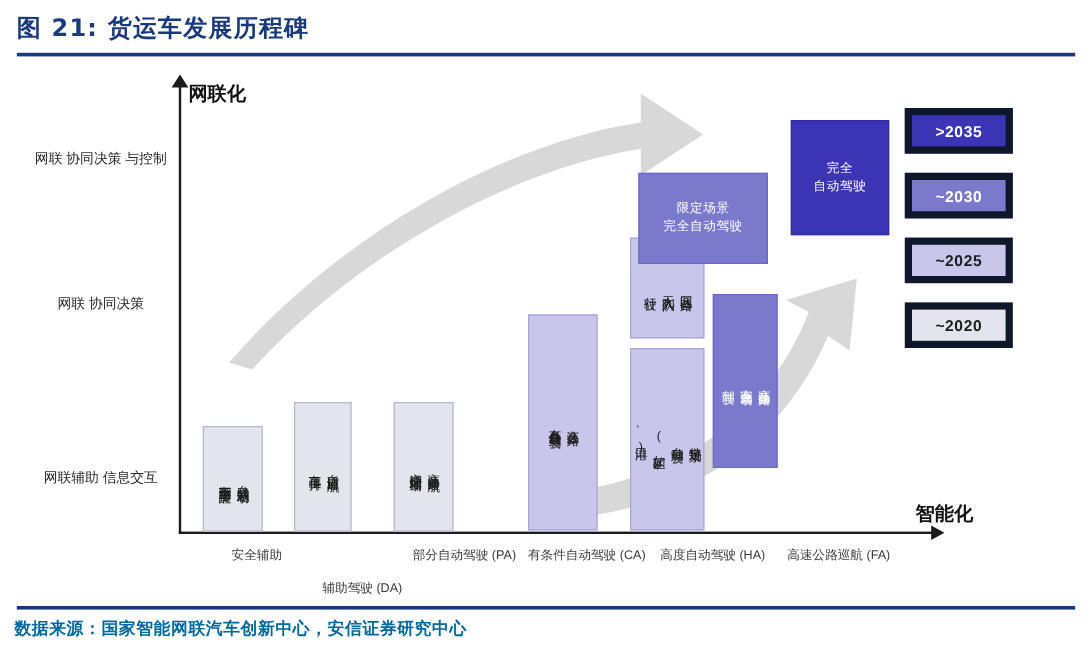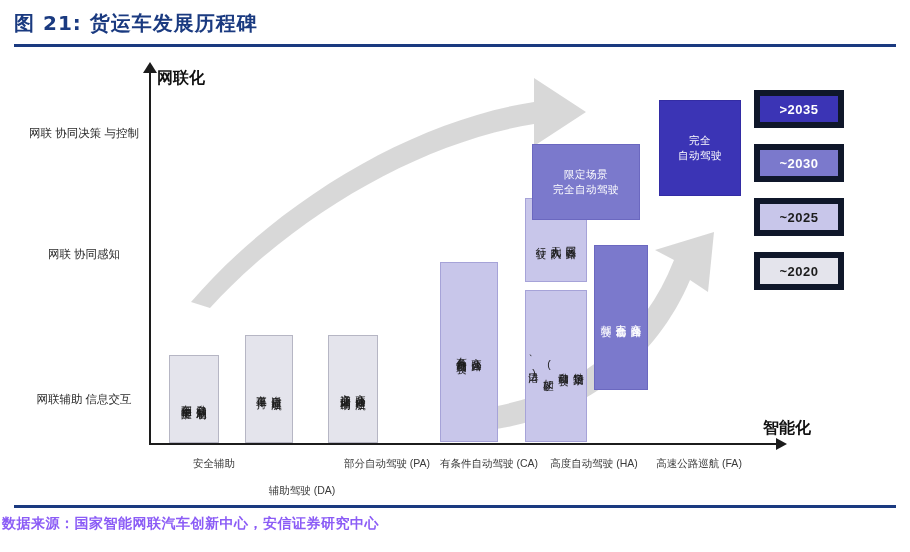--- a/index.html
+++ b/index.html
@@ -48,26 +48,26 @@
   .footer-rule {
     position: absolute;
     left: 14px;
     top: 505px;
     width: 882px;
     height: 3px;
     background: #1a3a80;
   }
   .footer-text {
     position: absolute;
-    left: 2px;
+    left: 12px;
     top: 515px;
     font-family: Liberation Sans, sans-serif;
     font-size: 14px;
     font-weight: bold;
-    color: #8b5cf6;
+    color: #0369a1;
     letter-spacing: 0.5px;
     white-space: nowrap;
   }
 
   
   .plot {
     position: absolute;
     left: 14px;
     top: 50px;
     width: 882px;
@@ -235,21 +235,21 @@
     <div class="axis-x"></div>
     <div class="axis-x-head"></div>
 
     <div class="axis-label axis-label-y">网联化</div>
     <div class="axis-label axis-label-x">智能化</div>
 
     <div class="ytick" style="top:76px;">网联
 协同决策
 与控制</div>
     <div class="ytick" style="top:197px;">网联
-协同感知</div>
+协同决策</div>
     <div class="ytick" style="top:310px;margin-top:32px;">网联辅助
 信息交互</div>
 
     <div class="xtick" style="left:140px;">安全辅助</div>
     <div class="xtick" style="left:228px;margin-top:27px;">辅助驾驶
 (DA)</div>
     <div class="xtick" style="left:313px;">部分自动驾驶
 (PA)</div>
     <div class="xtick" style="left:415px;">有条件自动驾驶
 (CA)</div>

